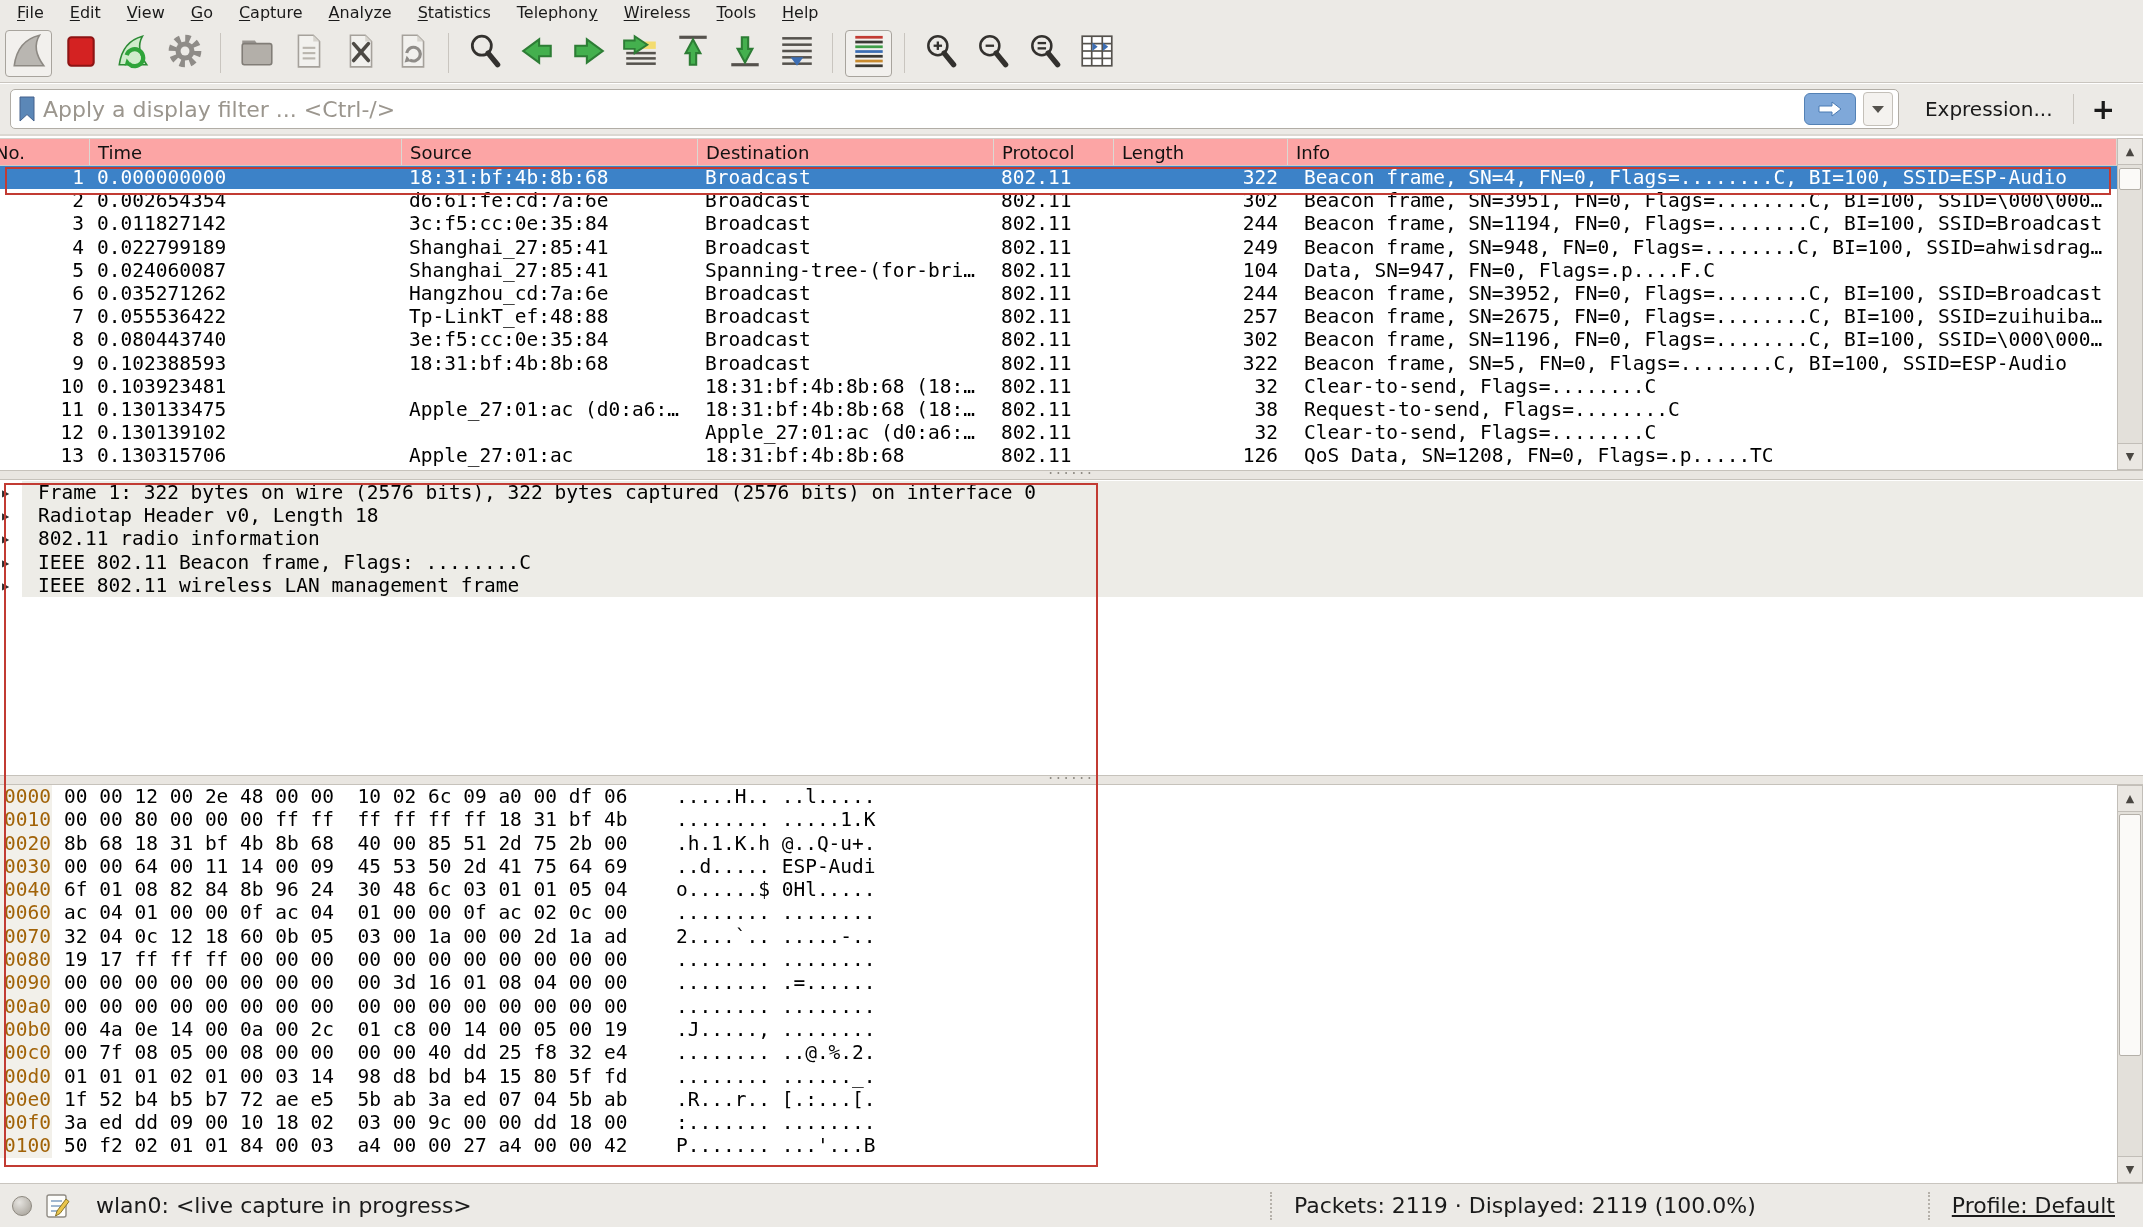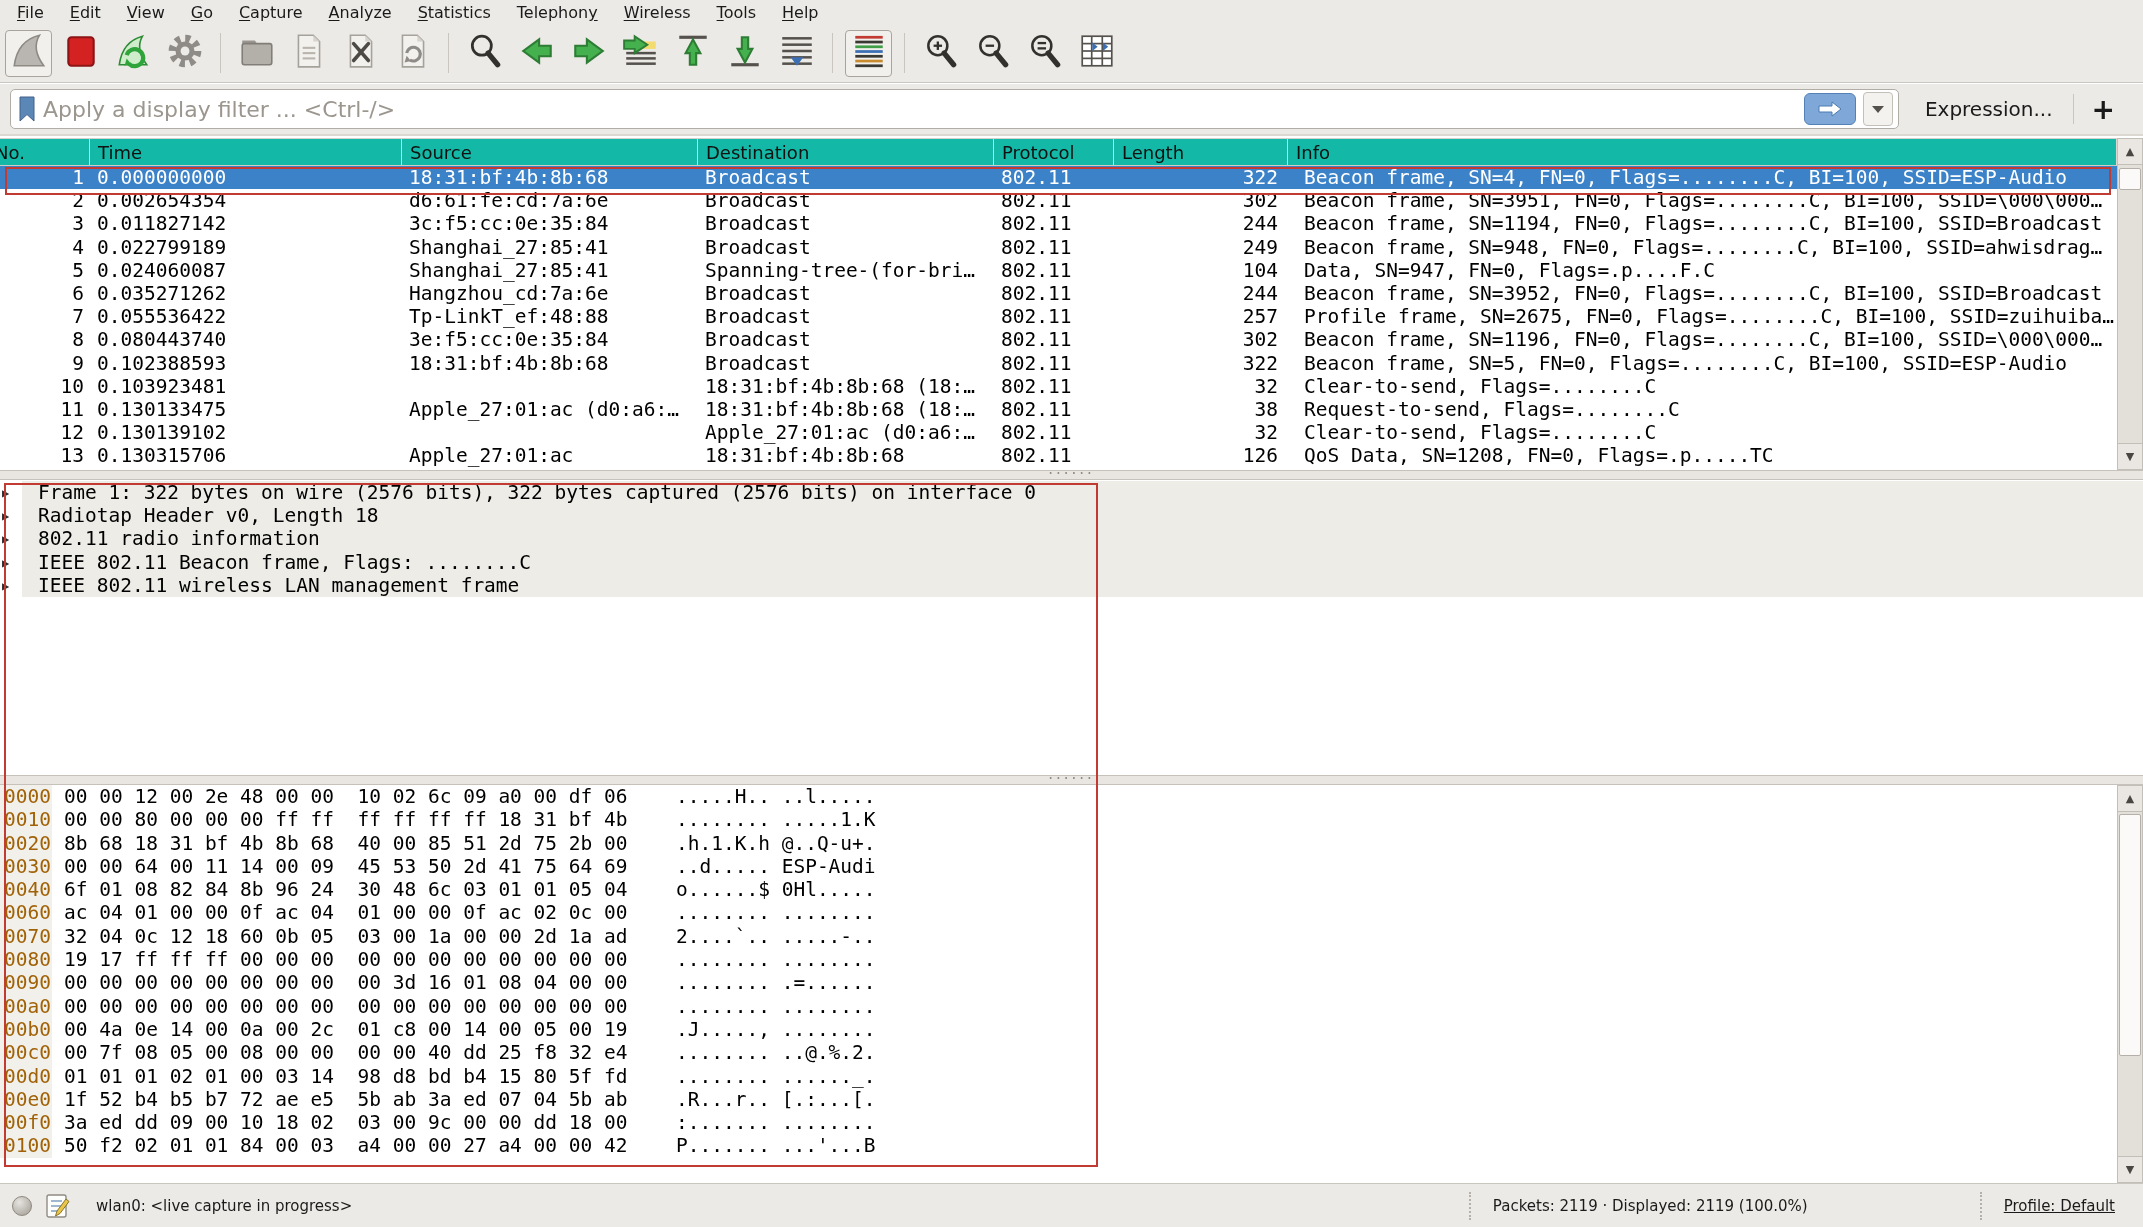--- a/index.html
+++ b/index.html
@@ -40,21 +40,21 @@
   .caret-btn{width:30px;height:34px;margin-left:7px;border:1px solid #c4c0b9;border-radius:4px;
              background:#f4f2ef;display:flex;align-items:center;justify-content:center;flex:none;}
   .caret{width:0;height:0;border-left:6px solid transparent;border-right:6px solid transparent;
          border-top:7px solid #55524d;}
   .expression-btn{font-size:20px;padding:0 20px 0 26px;white-space:nowrap;}
   .fsep{width:1px;height:30px;background:var(--border);}
   .add-btn{font-size:28px;padding:0 18px;font-weight:bold;}
 
   
   .grid7{display:grid;grid-template-columns:90px 312px 296px 296px 120px 174px 1fr;}
-  .pheader{position:absolute;top:138px;left:0;right:26px;height:28px;background:#14b8a6;
+  .pheader{position:absolute;top:138px;left:0;right:26px;height:28px;background:#fca5a5;
            border-top:1px solid #d5d2cc;border-bottom:1px solid #cfccc6;font-size:18px;color:#111;}
   .hcell{line-height:27px;padding-left:8px;border-right:1px solid #dbd8d2;overflow:hidden;white-space:nowrap;}
   .hcell-no{text-indent:-7px;padding-left:2px;}
   .plist{position:absolute;top:166px;left:0;right:26px;height:304px;background:#fff;overflow:hidden;
          font-family:"DejaVu Sans Mono",monospace;font-size:19.5px;}
   .prow{height:23.2px;line-height:23.4px;white-space:nowrap;color:#000;}
   .prow>span{overflow:hidden;}
   .c-no{text-align:right;padding-right:6px;}
   .c-time,.c-source,.c-destination,.c-protocol{padding-left:7px;}
   .c-length{text-align:right;padding-right:10px;}
@@ -88,21 +88,21 @@
   .vscroll{position:absolute;right:0;width:26px;background:#e3e0da;border:1px solid #c2beb8;}
   .sbtn{position:absolute;left:0;right:0;height:26px;background:#eae7e2;display:flex;
         align-items:center;justify-content:center;font-size:11px;color:#4a4742;}
   .sbtn.top{top:0;border-bottom:1px solid #c2beb8;}
   .sbtn.bottom{bottom:0;border-top:1px solid #c2beb8;}
   .sthumb{position:absolute;left:1px;right:1px;background:#fbfaf8;border:1px solid #b4b0a9;border-radius:2px;}
 
   
   .statusbar{position:absolute;top:1183px;left:0;right:0;height:44px;background:var(--bg);
              border-top:1px solid var(--border);display:flex;align-items:center;
-             font-size:15px;padding:0 12px;}
+             font-size:22px;padding:0 12px;}
   .led{width:20px;height:20px;border-radius:50%;flex:none;
        background:radial-gradient(circle at 35% 30%,#e6e4e0,#a09b92);border:1px solid #8d887f;}
   .expert{margin-left:14px;flex:none;display:flex;}
   .capture-text{margin-left:26px;white-space:nowrap;}
   .spacer{flex:1;}
   .vsep{width:0;height:28px;border-left:2px dotted #b5b1aa;margin:0 22px;}
   .packets-info{white-space:nowrap;}
   .profile{white-space:nowrap;margin-right:16px;text-decoration:underline;}
 
   
@@ -405,21 +405,21 @@
         <span class="c-length">244</span>
         <span class="c-info">Beacon frame, SN=3952, FN=0, Flags=........C, BI=100, SSID=Broadcast</span>
       </div>
       <div class="prow grid7">
         <span class="c-no">7</span>
         <span class="c-time">0.055536422</span>
         <span class="c-source">Tp-LinkT_ef:48:88</span>
         <span class="c-destination">Broadcast</span>
         <span class="c-protocol">802.11</span>
         <span class="c-length">257</span>
-        <span class="c-info">Profile frame, SN=2675, FN=0, Flags=........C, BI=100, SSID=zuihuiba…</span>
+        <span class="c-info">Beacon frame, SN=2675, FN=0, Flags=........C, BI=100, SSID=zuihuiba…</span>
       </div>
       <div class="prow grid7">
         <span class="c-no">8</span>
         <span class="c-time">0.080443740</span>
         <span class="c-source">3e:f5:cc:0e:35:84</span>
         <span class="c-destination">Broadcast</span>
         <span class="c-protocol">802.11</span>
         <span class="c-length">302</span>
         <span class="c-info">Beacon frame, SN=1196, FN=0, Flags=........C, BI=100, SSID=\000\000…</span>
       </div>

